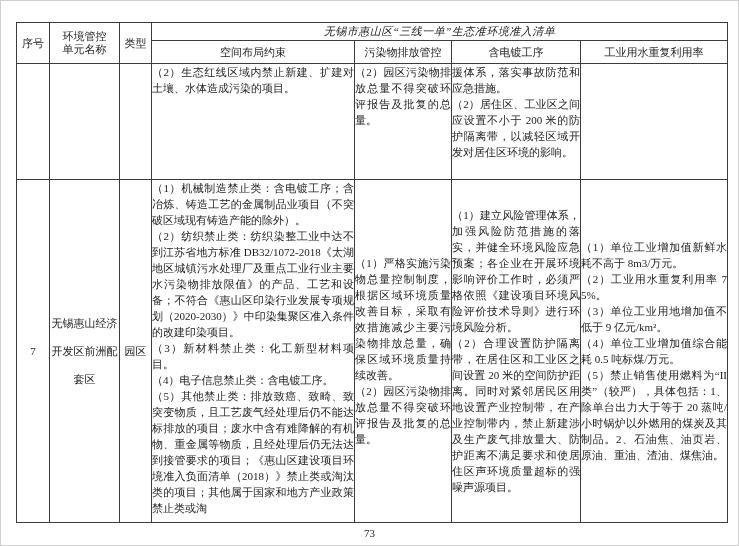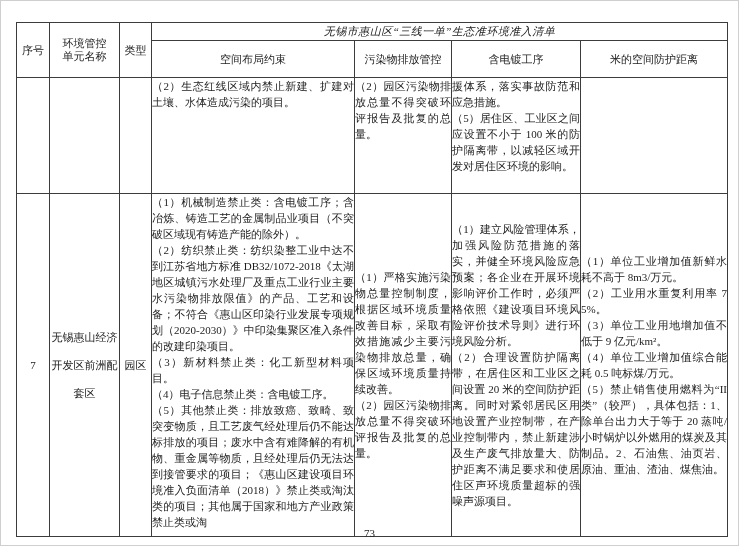--- a/index.html
+++ b/index.html
@@ -19,21 +19,21 @@
     border-collapse:collapse;
     table-layout:fixed;
   }
   table.grid th, table.grid td{
     border:1px solid #3c3c3c;
     padding:0;
     font-weight:normal;
     box-sizing:border-box;
   }
   tr.h1{height:18px;}
-  tr.h2{height:37px;}
+  tr.h2{height:23px;}
   tr.rowA{height:116px;}
   tr.row7{height:343px;}
   th{
     font-size:11px;
     font-weight:bold;
     text-align:center;
     vertical-align:middle;
     line-height:13px;
   }
   th.title-cell{font-size:11px;letter-spacing:0.5px;font-style:italic;}
@@ -85,30 +85,30 @@
         <th rowspan="2">序号</th>
         <th rowspan="2" class="pre">环境管控
 单元名称</th>
         <th rowspan="2">类型</th>
         <th colspan="4" class="title-cell">无锡市惠山区“三线一单”生态准环境准入清单</th>
       </tr>
       <tr class="h2">
         <th>空间布局约束</th>
         <th>污染物排放管控</th>
         <th>含电镀工序</th>
-        <th>米的空间防护距离</th>
+        <th>工业用水重复利用率</th>
       </tr>
       <tr class="rowA">
         <td class="cell-center"></td>
         <td class="cell-center unit-cell"></td>
         <td class="cell-center"></td>
         <td class="txt">（2）生态红线区域内禁止新建、扩建对土壤、水体造成污染的项目。</td>
         <td class="txt">（2）园区污染物排放总量不得突破环评报告及批复的总量。</td>
         <td class="txt">援体系，落实事故防范和应急措施。
-（5）居住区、工业区之间应设置不小于 100 米的防护隔离带，以减轻区域开发对居住区环境的影响。</td>
+（2）居住区、工业区之间应设置不小于 200 米的防护隔离带，以减轻区域开发对居住区环境的影响。</td>
         <td class="txt"></td>
       </tr>
       <tr class="row7">
         <td class="cell-center">7</td>
         <td class="cell-center unit-cell">无锡惠山经济开发区前洲配套区</td>
         <td class="cell-center">园区</td>
         <td class="txt">（1）机械制造禁止类：含电镀工序；含冶炼、铸造工艺的金属制品业项目（不突破区域现有铸造产能的除外）。
 （2）纺织禁止类：纺织染整工业中达不到江苏省地方标准 DB32/1072-2018《太湖地区城镇污水处理厂及重点工业行业主要水污染物排放限值》的产品、工艺和设备；不符合《惠山区印染行业发展专项规划（2020-2030）》中印染集聚区准入条件的改建印染项目。
 （3）新材料禁止类：化工新型材料项目。
 （4）电子信息禁止类：含电镀工序。

